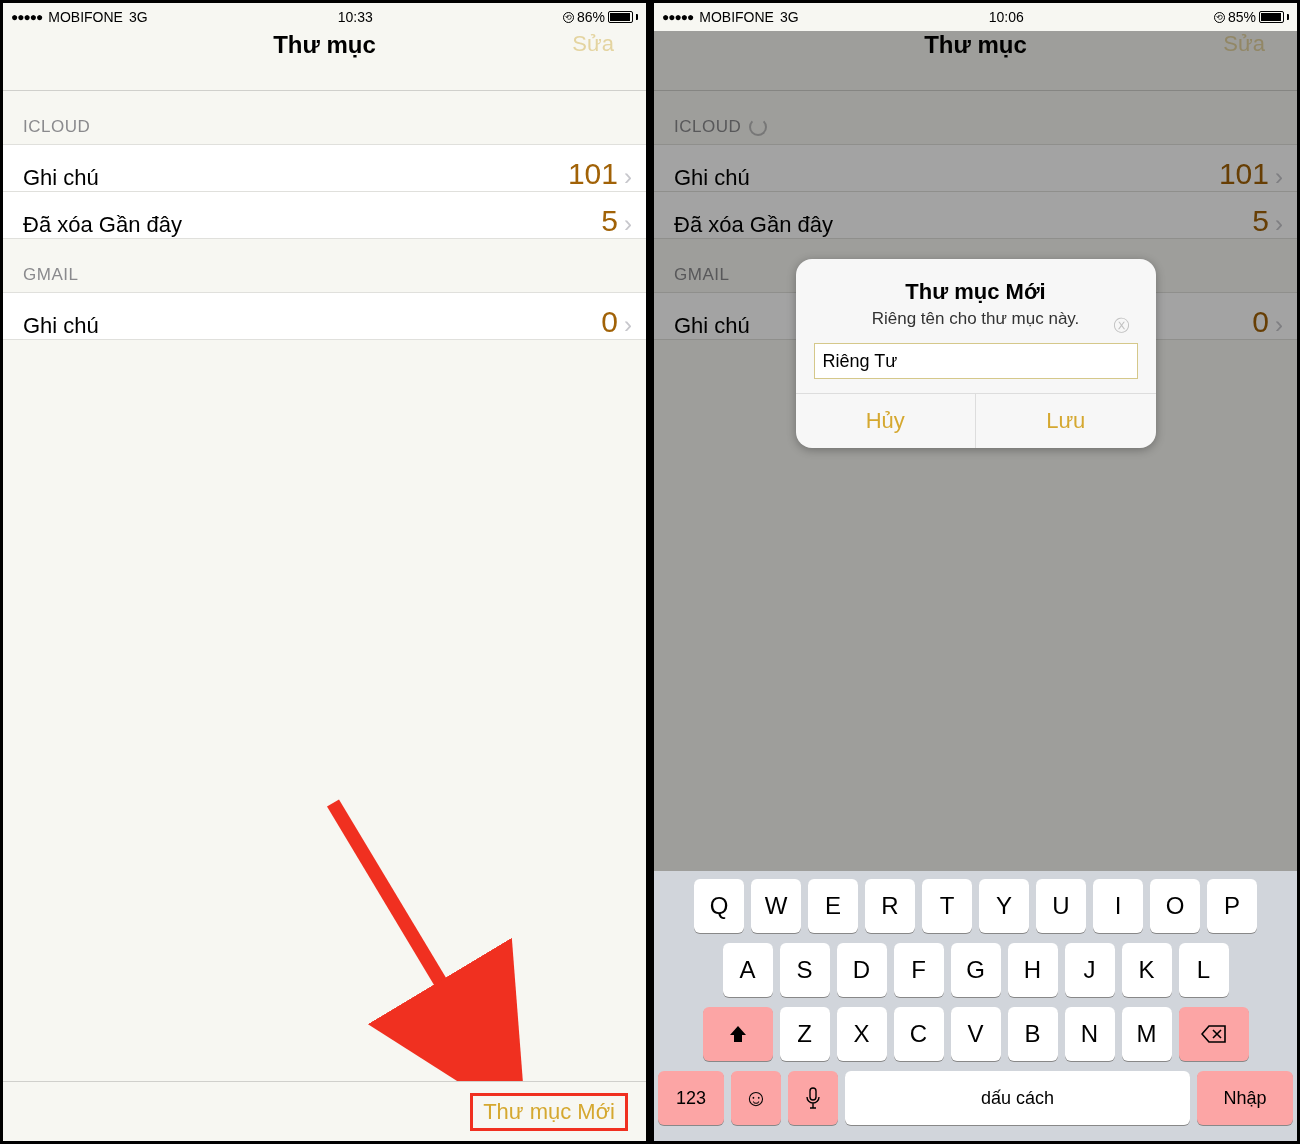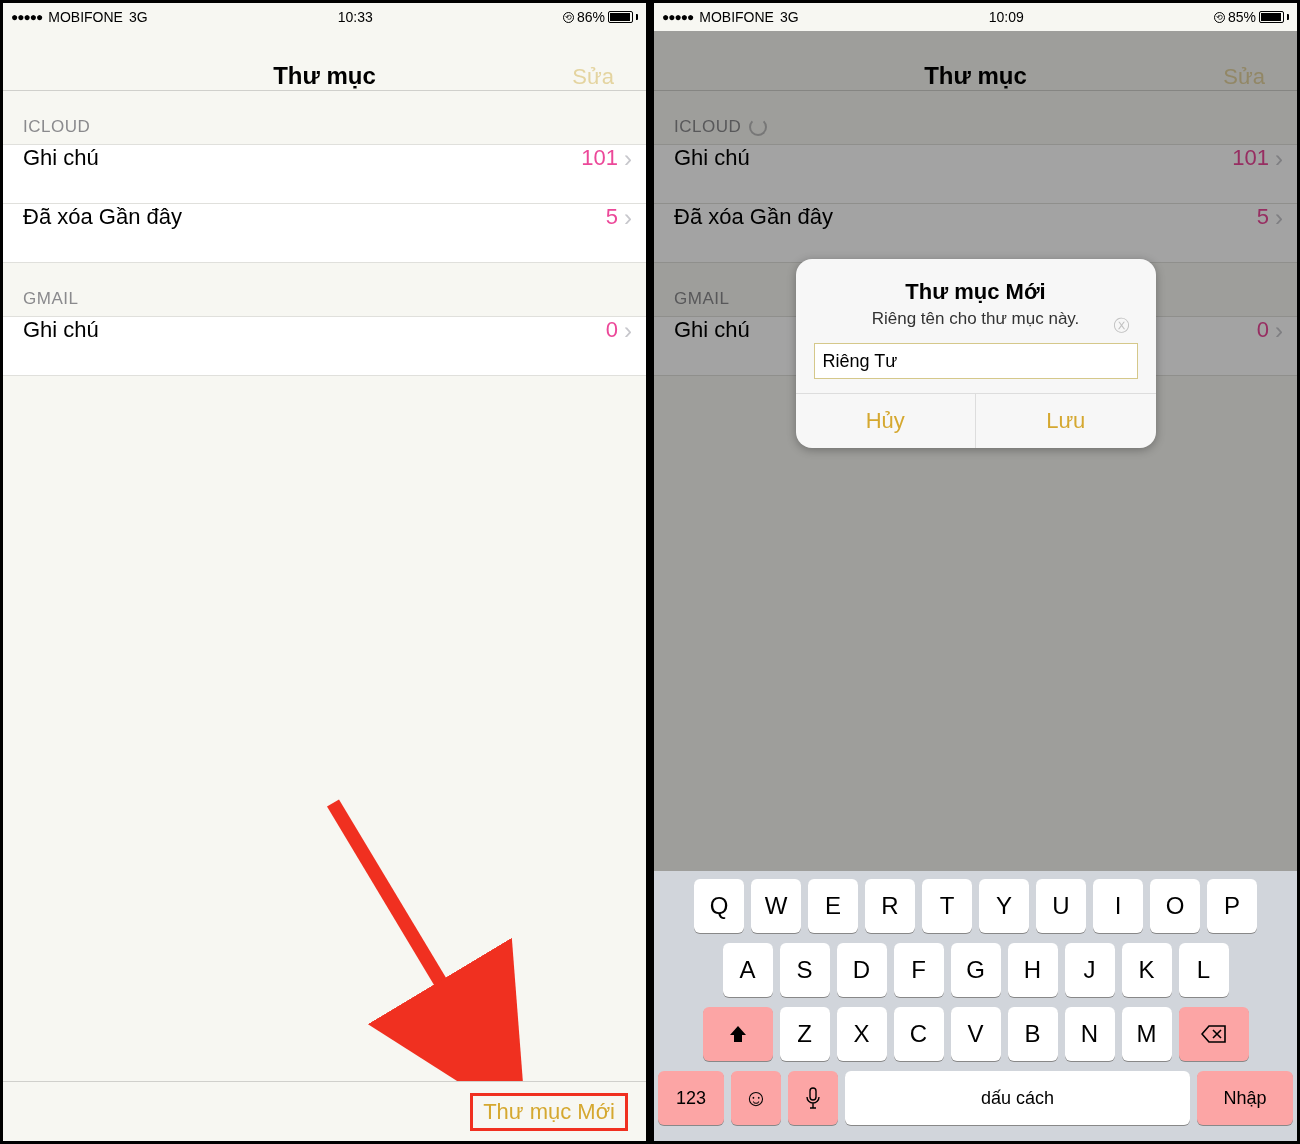--- a/index.html
+++ b/index.html
@@ -6,27 +6,27 @@
   body{background:#fff;display:flex;justify-content:center}
   .wrap{width:1300px;height:1144px;display:flex;gap:6px;padding:2px;background:#000}
   .phone{flex:1;background:#f7f7f2;position:relative;border:1px solid #000;overflow:hidden}
   .status{height:28px;background:#f7f7f2;display:flex;align-items:center;justify-content:space-between;padding:0 8px;font-size:14px;font-weight:500;color:#000}
   .sl{display:flex;align-items:center;gap:6px}
   .dots{letter-spacing:-1px;font-size:12px}
   .battery{display:flex;align-items:center;gap:3px}
   .batt-body{width:25px;height:12px;border:1px solid #000;border-radius:2px;position:relative}
   .batt-fill{position:absolute;left:1px;top:1px;bottom:1px;background:#000}
   .batt-tip{width:2px;height:6px;background:#000;border-radius:0 1px 1px 0}
-  .nav{height:60px;display:flex;align-items:flex-end;justify-content:center;position:relative;border-bottom:1px solid #d0d0cc}
+  .nav{height:60px;display:flex;align-items:flex-start;justify-content:center;position:relative;border-bottom:1px solid #d0d0cc}
   .nav-title{font-size:24px;font-weight:600;color:#000}
   .nav-right{position:absolute;right:32px;color:#e4d4a0;font-size:22px}
   .section-h{padding:26px 20px 8px;font-size:17px;color:#8a8a8d;letter-spacing:0.5px;display:flex;align-items:center;gap:8px}
-  .row{height:60px;background:#fff;border-top:1px solid #e0e0dc;border-bottom:1px solid #e0e0dc;display:flex;align-items:flex-start;padding:0 14px 0 20px;font-size:22px;color:#000;margin-top:-1px}
+  .row{height:48px;background:#fff;border-top:1px solid #e0e0dc;border-bottom:1px solid #e0e0dc;display:flex;align-items:flex-end;padding:0 14px 0 20px;font-size:22px;color:#000;margin-top:-1px}
   .row-label{flex:1}
-  .row-count{color:#ec4899;font-size:22px;margin-right:6px}
+  .row-count{color:#a16207;font-size:30px;margin-right:6px}
   .chev{color:#c7c7cc;font-size:24px}
   .toolbar{position:absolute;bottom:0;left:0;right:0;height:60px;border-top:1px solid #d0d0cc;background:#f7f7f2;display:flex;align-items:center;justify-content:flex-end;padding:0 18px}
   .new-folder{color:#d5a830;font-size:22px;padding:6px 8px}
   .highlight{border:3px solid #f03020;padding:3px 10px}
   .arrow{position:absolute;left:310px;top:780px;pointer-events:none}
   
   .dim{position:absolute;inset:0;background:rgba(0,0,0,0.36)}
   
   .alert{position:absolute;left:50%;top:256px;transform:translateX(-50%);width:360px;background:#f7f7f7;border-radius:16px;overflow:hidden;box-shadow:0 2px 10px rgba(0,0,0,0.3)}
   .alert-title{font-size:22px;font-weight:600;text-align:center;padding:20px 16px 4px}
@@ -108,21 +108,21 @@
   </div>
 </div>
 
 <div class="phone">
   <div class="status">
     <div class="sl">
       <span class="dots">●●●●●</span>
       <span>MOBIFONE</span>
       <span>3G</span>
     </div>
-    <span>10:09</span>
+    <span>10:06</span>
     <div class="battery">
       <span class="lock">⟲</span>
       <span>85%</span>
       <div class="batt-body">
             <div class="batt-fill" style="width:85%"></div>
           </div>
       <div class="batt-tip"></div>
     </div>
   </div>
   <div class="nav">

